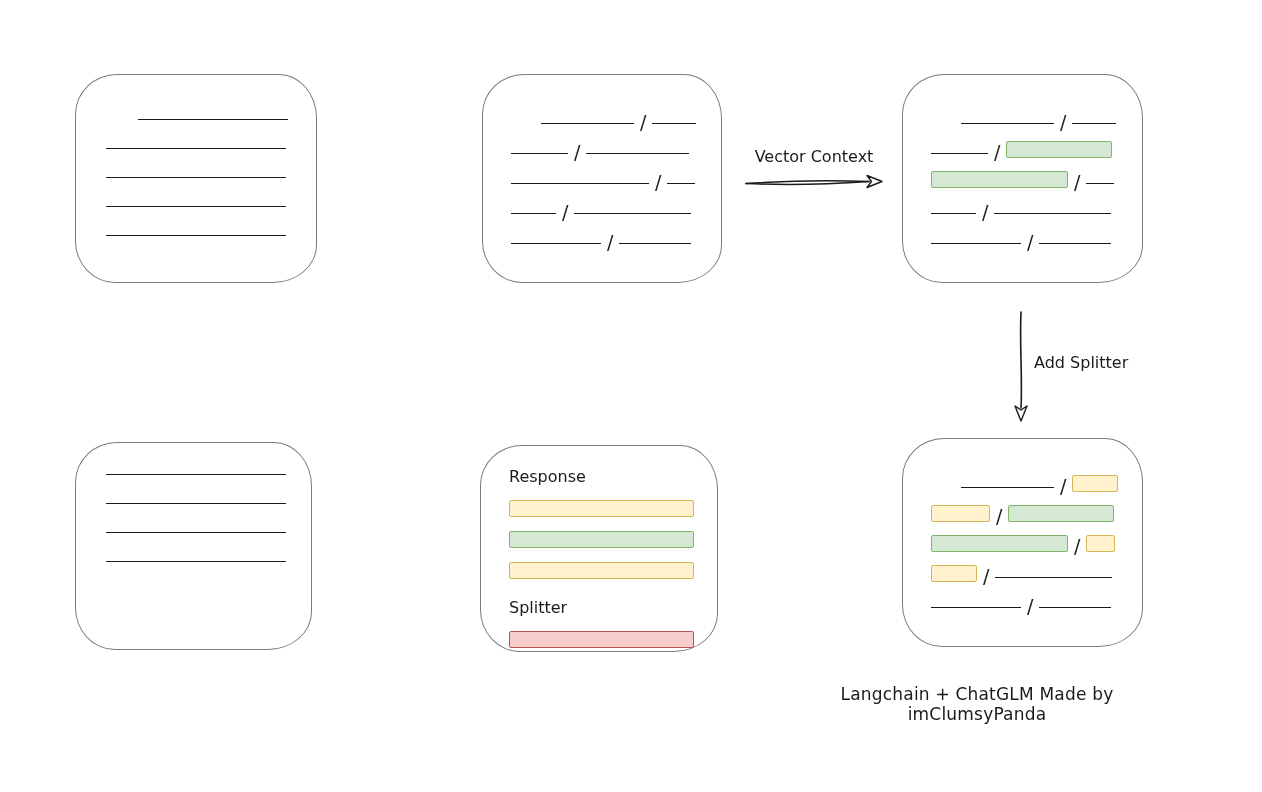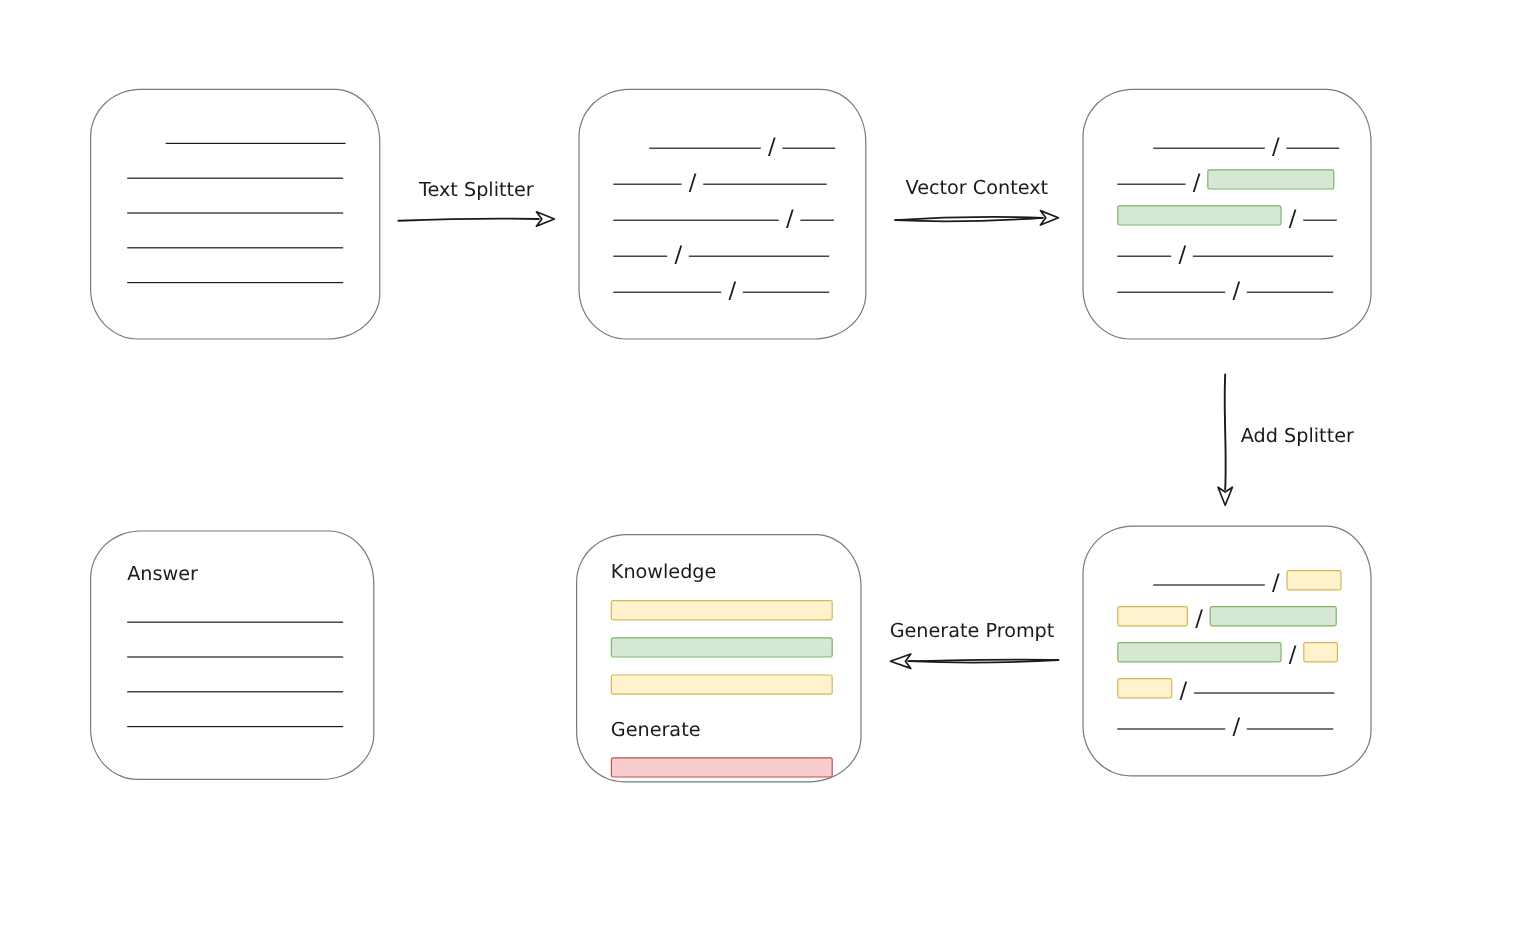--- a/index.html
+++ b/index.html
@@ -53,27 +53,20 @@
   <div class="node" style="left:75px;top:74px;width:242px;height:209px;">
     <div class="doc-lines">
         <div class="text-line" style="width: 150px; margin-left: 32px;"></div>
         <div class="text-line" style="width: 180px;"></div>
         <div class="text-line" style="width: 180px;"></div>
         <div class="text-line" style="width: 180px;"></div>
         <div class="text-line" style="width: 180px;"></div>
       </div>
   </div>
 
-  <div class="arrow" style="left:330px;top:148px;width:134px;">
-    <div class="arrow-label">Text Splitter</div>
-    <svg width="134" height="22" viewBox="0 0 134 22">
-      <path d="M2,13 C40,11.5 95,11 119,11.5" stroke="#1b1b1b" stroke-width="1.6" fill="none" stroke-linecap="round"></path>
-      <path d="M117,5.5 L132,11.5 L117,17.5 L121.5,11.5 Z" stroke="#1b1b1b" stroke-width="1.4" fill="#ffffff" stroke-linejoin="round"></path>
-    </svg>
-  </div>
 
   <div class="node" style="left:482px;top:74px;width:240px;height:209px;">
     <div class="chunk-rows">
         <div class="chunk-row">
           <span class="seg-line" style="width: 93px;"></span>
           <span class="slash">/</span>
           <span class="seg-line" style="width: 44px;"></span>
         </div>
         <div class="chunk-row">
           <span class="seg-line" style="width: 57px;"></span>
@@ -168,49 +161,41 @@
           <span class="seg-line" style="width: 117px;"></span>
         </div>
         <div class="chunk-row">
           <span class="seg-line" style="width: 90px;"></span>
           <span class="slash">/</span>
           <span class="seg-line" style="width: 72px;"></span>
         </div>
       </div>
   </div>
 
-  <div class="arrow" style="left:734px;top:516px;width:152px;">
-    <div class="arrow-label">Generate Prompt</div>
-    <svg width="152" height="22" viewBox="0 0 152 22">
-      <path d="M148,11 C105,13.5 58,13.5 23,12" stroke="#1b1b1b" stroke-width="1.5" fill="none" stroke-linecap="round"></path>
-      <path d="M148,11 C105,10 58,11.5 23,12" stroke="#1b1b1b" stroke-width="1.5" fill="none" stroke-linecap="round"></path>
-      <path d="M25,6 L8,12 L25,18 L20.5,12 Z" stroke="#1b1b1b" stroke-width="1.4" fill="#ffffff" stroke-linejoin="round"></path>
-    </svg>
-  </div>
 
   <div class="node" style="left:480px;top:445px;width:238px;height:207px;">
     <div class="prompt-inner">
-      <div class="inner-label">Knowledge</div>
+      <div class="inner-label">Response</div>
       <div>
           <div class="bar yellow"></div>
           <div class="bar green"></div>
           <div class="bar yellow"></div>
         </div>
-      <div class="inner-label question-label">Generate</div>
+      <div class="inner-label question-label">Splitter</div>
       <div>
           <div class="bar red"></div>
         </div>
     </div>
   </div>
 
 
   <div class="node" style="left:75px;top:442px;width:237px;height:208px;">
-    <div class="answer-label">Answer</div>
     <div class="answer-lines">
         <div class="text-line" style="width: 180px;"></div>
         <div class="text-line" style="width: 180px;"></div>
         <div class="text-line" style="width: 180px;"></div>
         <div class="text-line" style="width: 180px;"></div>
       </div>
   </div>
 
+  <div class="caption">Langchain + ChatGLM Made by imClumsyPanda</div>
 
 </div>
 
 </body></html>

